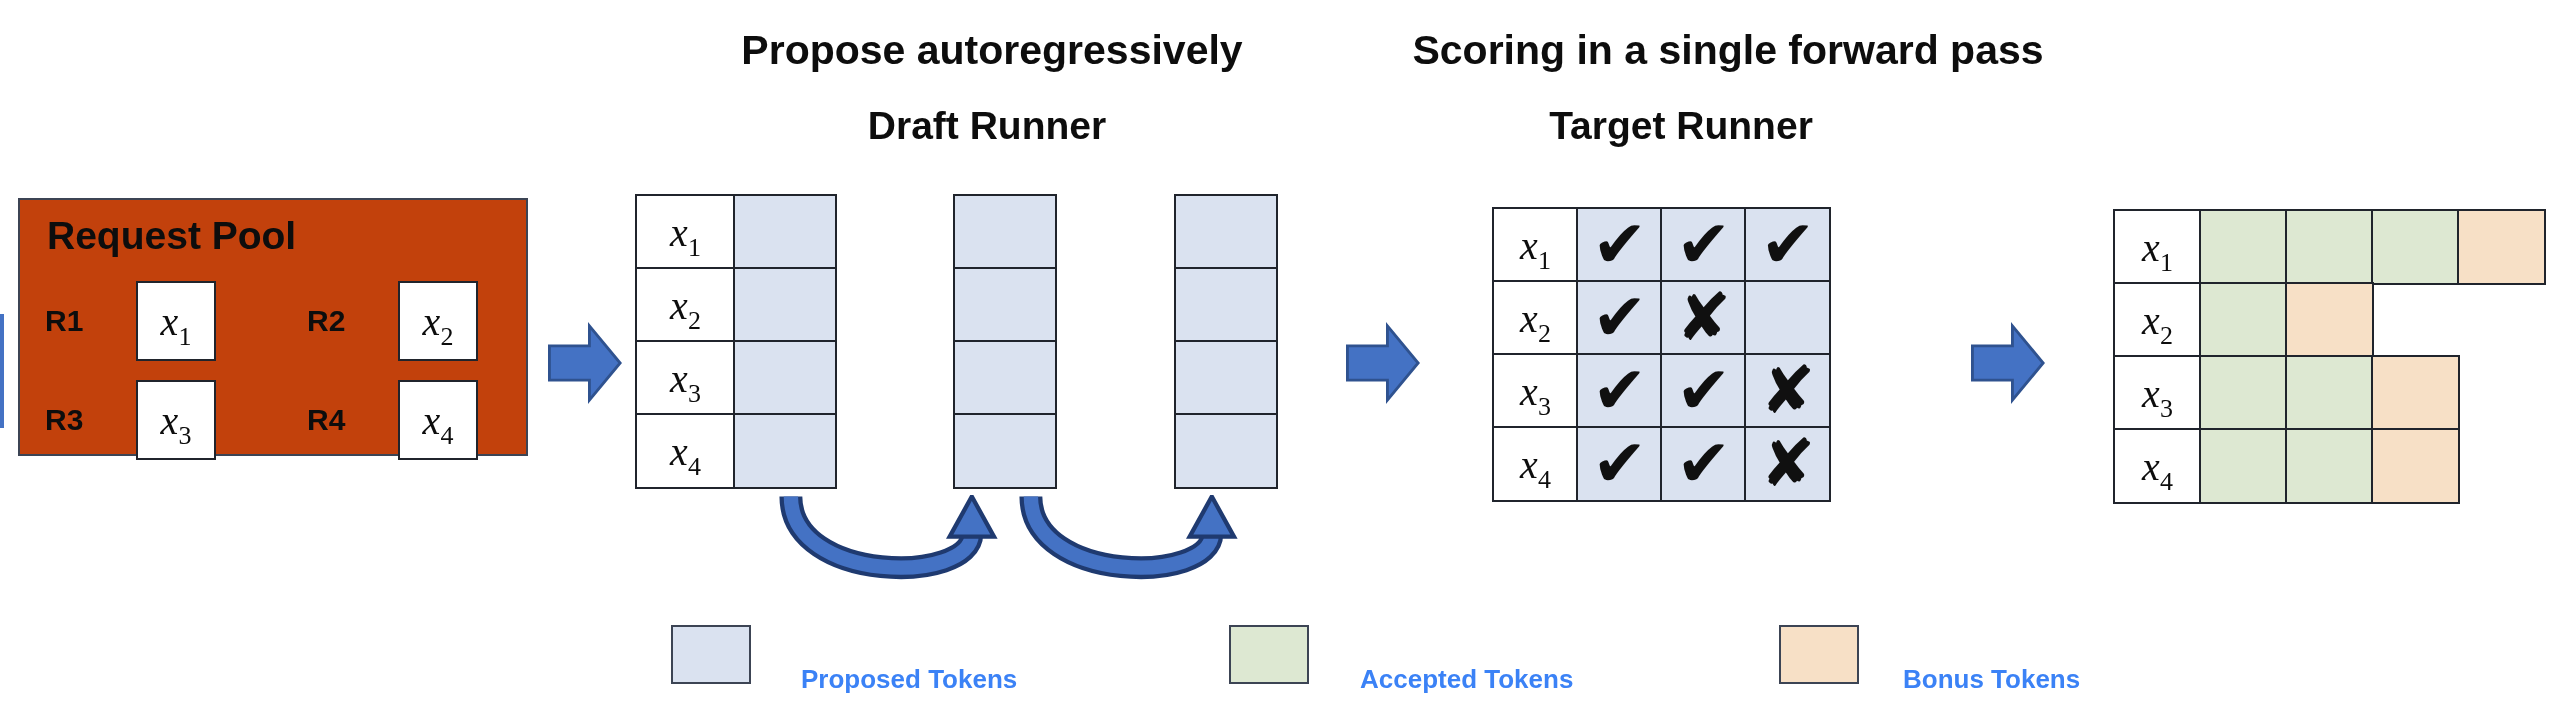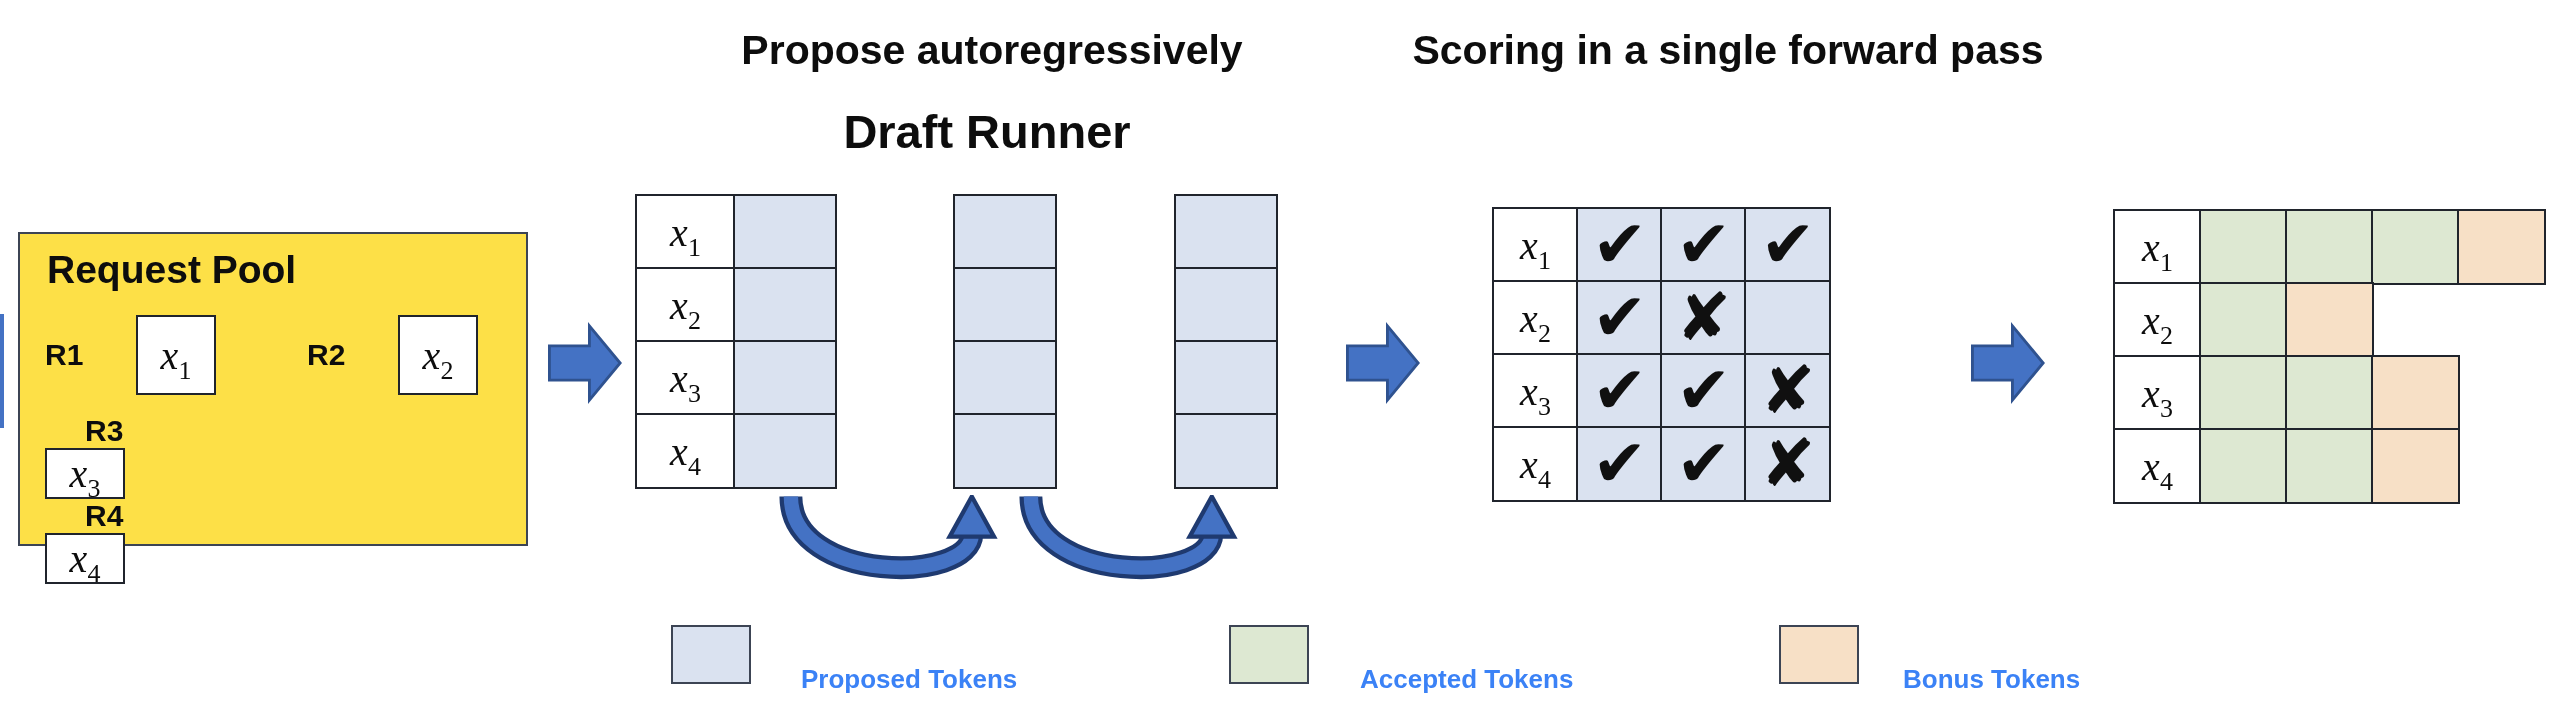--- a/index.html
+++ b/index.html
@@ -6,32 +6,32 @@
   #canvas{
     position:relative;width:2576px;height:703px;background:#ffffff;overflow:hidden;
     font-family:"Liberation Sans",sans-serif;color:#111;border-radius:17px;
   }
   .abs{position:absolute;}
   
   .sec-title{
     position:absolute;transform:translateX(-50%);white-space:nowrap;
     font-size:41px;font-weight:600;letter-spacing:0px;color:#0d0d0d;
   }
-  .sec-sub{font-size:47px;}
+  .sec-sub{font-size:39px;}
   
   #request-pool{
-    position:absolute;left:18px;top:232px;width:510px;height:314px;
-    background:#fde047;border:2.9px solid var(--box_border);box-sizing:border-box;
+    position:absolute;left:18px;top:198px;width:510px;height:258px;
+    background:#c2410c;border:2.9px solid var(--box_border);box-sizing:border-box;
   }
   #request-pool .pool-title{
     position:absolute;left:27px;top:14.3px;font-size:39px;font-weight:600;color:#0d0d0d;
   }
   .pool-row{position:absolute;left:25px;display:flex;align-items:center;height:80px;}
   .pool-row.r1{top:81px;}
-  .pool-row.r2{top:180px;flex-direction:column;}
+  .pool-row.r2{top:180px;}
   .req-id{width:91px;font-size:30px;font-weight:600;color:#0d0d0d;}
   .token-box{
     width:80px;height:80px;background:#fff;border:2.9px solid var(--grid_border);
     box-sizing:border-box;display:flex;align-items:center;justify-content:center;margin-right:91px;
   }
   
   .tok{font-family:"Liberation Serif",serif;font-style:italic;font-size:40px;color:#0d0d0d;white-space:nowrap;text-align:center;}
   .tok sub{font-style:normal;font-size:26px;vertical-align:-10px;line-height:0;}
   
   .cell{
@@ -69,20 +69,21 @@
   #edge-artifact{position:absolute;left:0;top:314px;width:3.6px;height:114px;background:var(--arrow_fill);}
 </style>
 </head>
 <body>
 
 <div id="canvas">
 
   <div class="sec-title" style="left:992px;top:27px;">Propose autoregressively</div>
   <div class="sec-title sec-sub" style="left:987px;top:104px;">Draft Runner</div>
   <div class="sec-title" style="left:1728px;top:27px;">Scoring in a single forward pass</div>
+  <div class="sec-title sec-sub" style="left:1681px;top:104px;">Target Runner</div>
 
   <div id="request-pool">
     <div class="pool-title">Request Pool</div>
     <div class="pool-row r1">
       <span class="req-id">R1</span>
       <div class="token-box">
         <span class="tok"><i>x</i><sub>1</sub></span>
       </div>
       <span class="req-id">R2</span>
       <div class="token-box">

